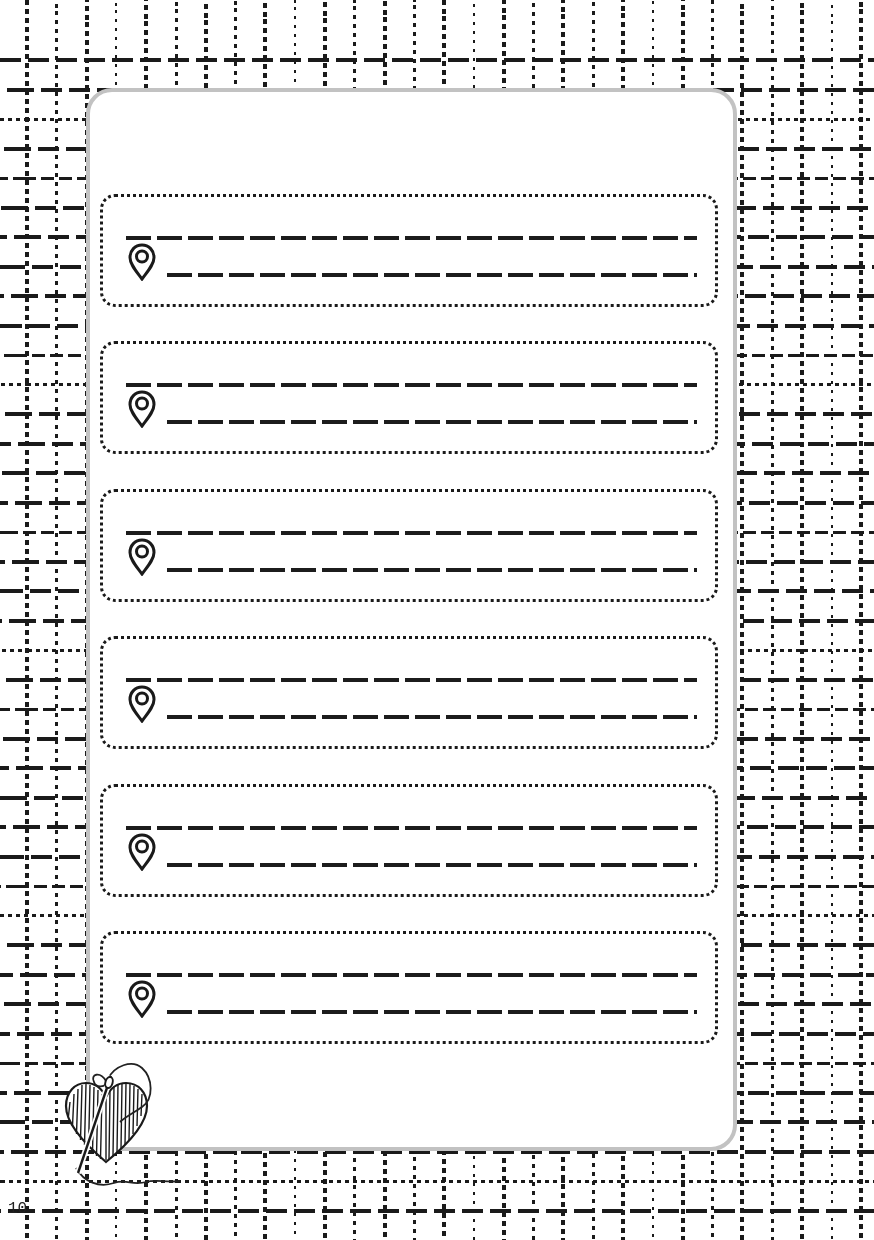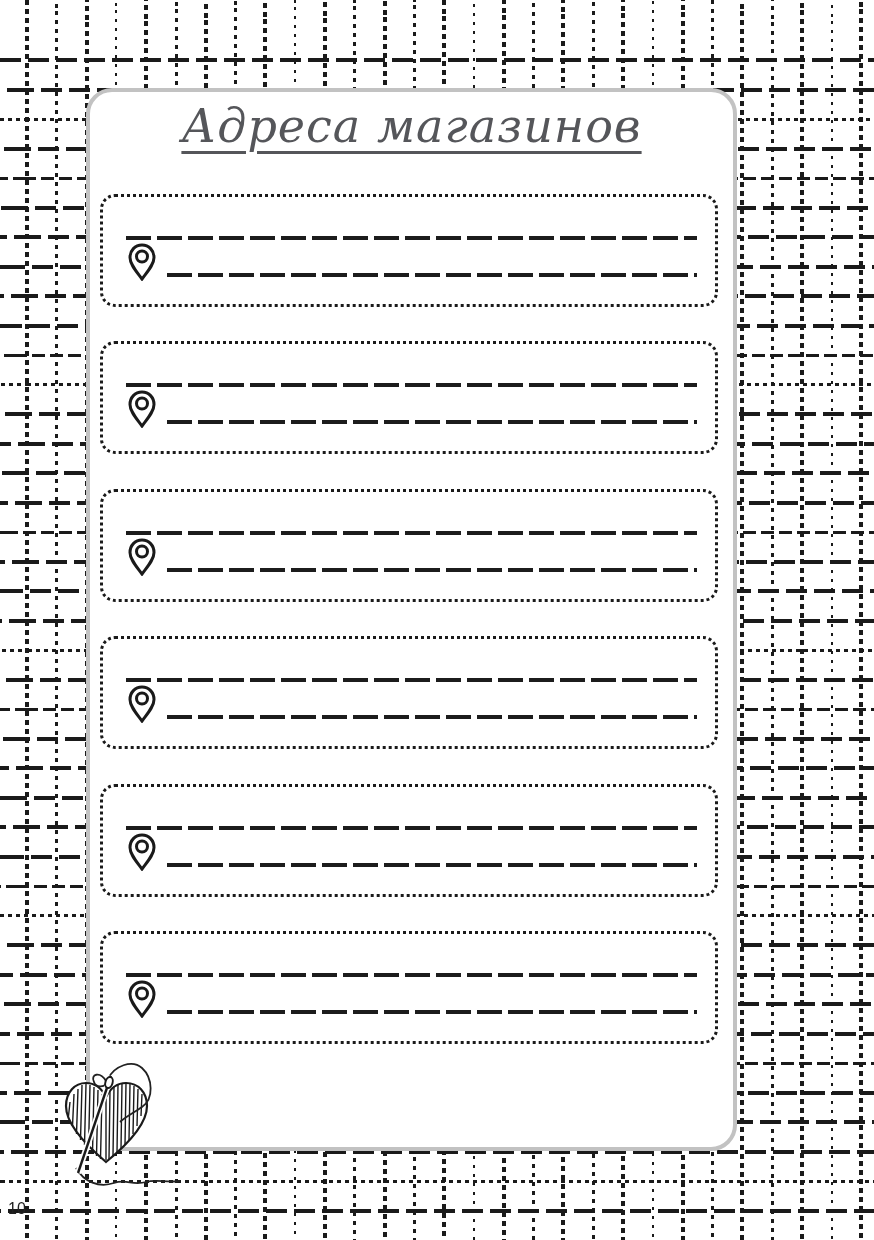--- a/index.html
+++ b/index.html
@@ -28,21 +28,21 @@
   .entry .wline{
     position:absolute;height:4px;
     background-image:repeating-linear-gradient(90deg,#1c1c1c 0 25px,transparent 25px 31px);
   }
   .entry .wline.l1{left:23px;top:39px;width:571px;}
   .entry .wline.l2{left:64px;top:76px;width:530px;}
   .entry .pin{position:absolute;left:25px;top:46px;width:28px;height:38px;}
   .heart-illo{position:absolute;left:54px;top:1054px;width:142px;height:142px;z-index:3;}
   .page-number{
     position:absolute;left:8px;top:1200px;z-index:1;
-    font-family:Liberation Sans, sans-serif;font-size:16px;color:#222;
+    font-family:Liberation Mono, monospace;font-size:16px;color:#222;
   }
 </style>
 </head>
 <body>
 
 <div class="page">
 
   <div class="grid-layer">
       <div class="hline" style="top: 58px; height: 4px; background-image: repeating-linear-gradient(90deg, rgb(26, 26, 26) 0px, rgb(26, 26, 26) 21px, transparent 21px, transparent 28px); background-position-x: 0px;"></div>
       <div class="hline" style="top: 87.5px; height: 4px; background-image: repeating-linear-gradient(90deg, rgb(26, 26, 26) 0px, rgb(26, 26, 26) 21px, transparent 21px, transparent 28px); background-position-x: 13px;"></div>
@@ -109,21 +109,20 @@
       <div class="vline" style="left: 680.6px; width: 4px; background-image: repeating-linear-gradient(rgb(26, 26, 26) 0px, rgb(26, 26, 26) 5px, transparent 5px, transparent 9px); background-position-y: 12px;"></div>
       <div class="vline" style="left: 710.9px; width: 3px; background-image: repeating-linear-gradient(rgb(26, 26, 26) 0px, rgb(26, 26, 26) 4px, transparent 4px, transparent 9px); background-position-y: 0px;"></div>
       <div class="vline" style="left: 740.2px; width: 4px; background-image: repeating-linear-gradient(rgb(26, 26, 26) 0px, rgb(26, 26, 26) 5px, transparent 5px, transparent 9px); background-position-y: 11px;"></div>
       <div class="vline" style="left: 770.5px; width: 3px; background-image: repeating-linear-gradient(rgb(26, 26, 26) 0px, rgb(26, 26, 26) 4px, transparent 4px, transparent 9px); background-position-y: 22px;"></div>
       <div class="vline" style="left: 799.8px; width: 4px; background-image: repeating-linear-gradient(rgb(26, 26, 26) 0px, rgb(26, 26, 26) 5px, transparent 5px, transparent 9px); background-position-y: 10px;"></div>
       <div class="vline" style="left: 830.6px; width: 2px; background-image: repeating-linear-gradient(rgb(26, 26, 26) 0px, rgb(26, 26, 26) 3px, transparent 3px, transparent 9px); background-position-y: 21px;"></div>
       <div class="vline" style="left: 859.4px; width: 4px; background-image: repeating-linear-gradient(rgb(26, 26, 26) 0px, rgb(26, 26, 26) 5px, transparent 5px, transparent 9px); background-position-y: 9px;"></div>
     </div>
 
   <div class="card">
-    <div class="title">Адреса магазинов</div>
 
     <div class="entry" style="top: 102px;">
       <div class="wline l1"></div>
       <span class="pin">
         <svg viewBox="0 0 28 38" width="28" height="38">
           <path d="M14 2 C7 2 2 7.5 2 14.5 C2 21.5 8.5 28.5 14 36 C19.5 28.5 26 21.5 26 14.5 C26 7.5 21 2 14 2 Z" fill="none" stroke="#1a1a1a" stroke-width="3"></path>
           <circle cx="14" cy="13.5" r="5.5" fill="none" stroke="#1a1a1a" stroke-width="3"></circle>
         </svg>
       </span>
       <div class="wline l2"></div>

